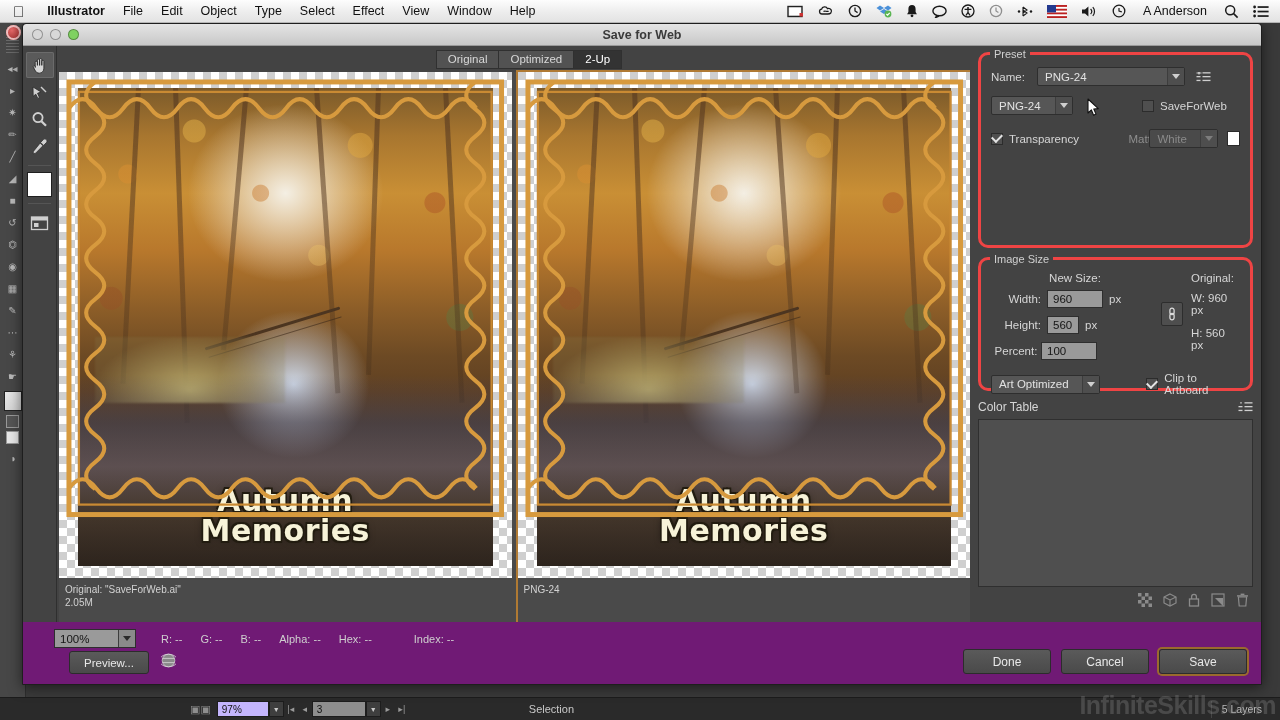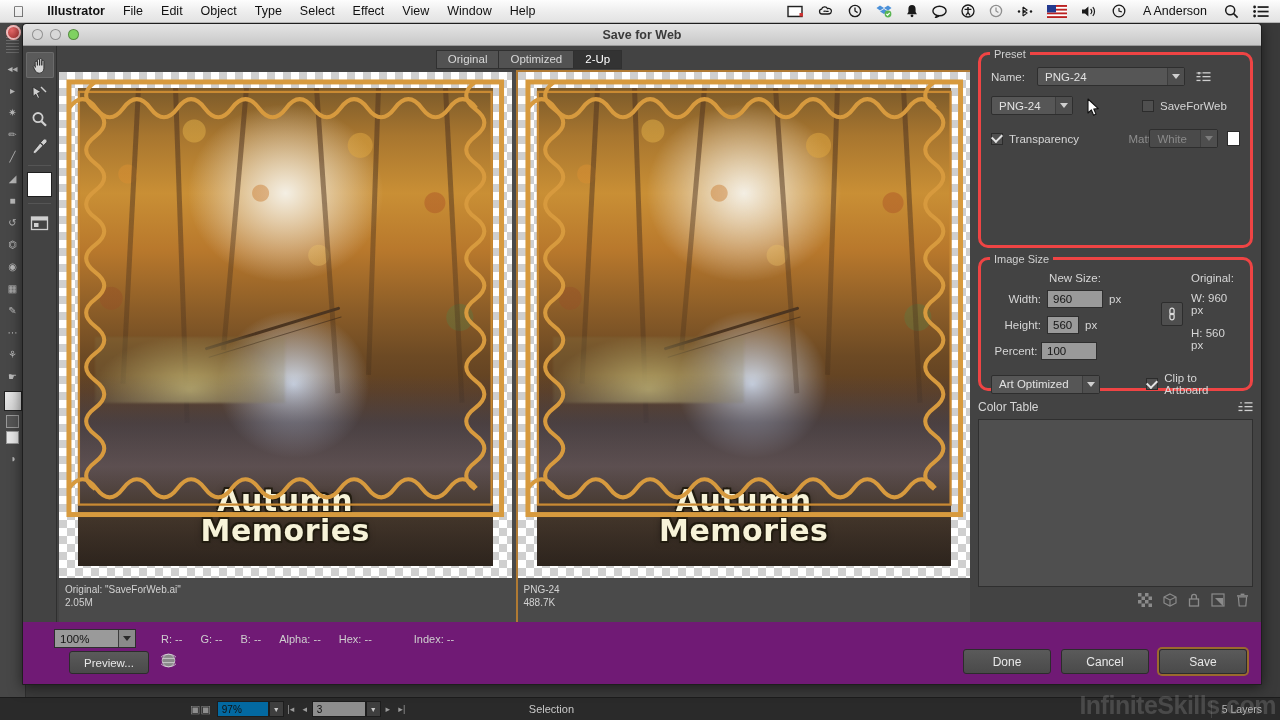--- a/index.html
+++ b/index.html
@@ -48,21 +48,21 @@
   #ai-toolbar .sq { width:13px;height:13px;margin:3px auto;border:1px solid #999; background:#555;}
   #ai-toolbar .sq.w { background:#e8e8e8; }
 
   #ai-statusbar {
     position: absolute; left: 0; bottom: 0; width: 1280px; height: 23px;
     background: #2a2a2a; border-top: 1px solid #1c1c1c;
     display: flex; align-items: center; font-size: 10.5px; color: #bdbdbd;
   }
   #ai-statusbar .seg { display:flex; align-items:center; height:17px; }
   #ai-statusbar .zbox {
-    width:52px;height:16px;background:#0369a1;color:#111;border:1px solid #1d1d1d;
+    width:52px;height:16px;background:#c4b5fd;color:#111;border:1px solid #1d1d1d;
     display:flex;align-items:center;padding-left:4px;font-size:10px;
   }
   #ai-statusbar .arrowbtn {
     width:15px;height:16px;background:#3e3e3e;border:1px solid #1d1d1d;
     display:flex;align-items:center;justify-content:center;font-size:7px;color:#c8c8c8;
   }
   #ai-statusbar .pgbox {
     width:54px;height:16px;background:#8e8e8e;color:#111;border:1px solid #1d1d1d;
     display:flex;align-items:center;padding-left:4px;font-size:10px;
   }
@@ -566,21 +566,20 @@
                 <path d="M2.2 8 q3 -4 6 0 q3 4 6 0 q3 -4 6 0 q3 4 6 0 q3 -4 6 0 q3 4 6 0 q3 -4 6 0 q3 4 6 0 q3 -4 6 0 q3 4 6 0 q3 -4 6 0 q3 4 6 0 q3 -4 6 0 q3 4 6 0 q3 -4 6 0"></path>
                 <path d="M2.2 92 q3 -4 6 0 q3 4 6 0 q3 -4 6 0 q3 4 6 0 q3 -4 6 0 q3 4 6 0 q3 -4 6 0 q3 4 6 0 q3 -4 6 0 q3 4 6 0 q3 -4 6 0 q3 4 6 0 q3 -4 6 0 q3 4 6 0 q3 -4 6 0"></path>
                 <path d="M8 2.2 q-4 3 0 6 q4 3 0 6 q-4 3 0 6 q4 3 0 6 q-4 3 0 6 q4 3 0 6 q-4 3 0 6 q4 3 0 6 q-4 3 0 6 q4 3 0 6 q-4 3 0 6 q4 3 0 6 q-4 3 0 6 q4 3 0 6 q-4 3 0 6"></path>
                 <path d="M92 2.2 q-4 3 0 6 q4 3 0 6 q-4 3 0 6 q4 3 0 6 q-4 3 0 6 q4 3 0 6 q-4 3 0 6 q4 3 0 6 q-4 3 0 6 q4 3 0 6 q-4 3 0 6 q4 3 0 6 q-4 3 0 6 q4 3 0 6 q-4 3 0 6"></path>
               </g>
             </svg>
           </div>
         </div>
         <div class="info">
           <div>PNG-24</div>
-          <div>488.7K</div>
         </div>
       </div>
     </div>
 
     <div id="rightpanel">
 
       <div class="group" style="height:196px;">
         <span class="glabel">Preset</span>
 
         <div class="row">

